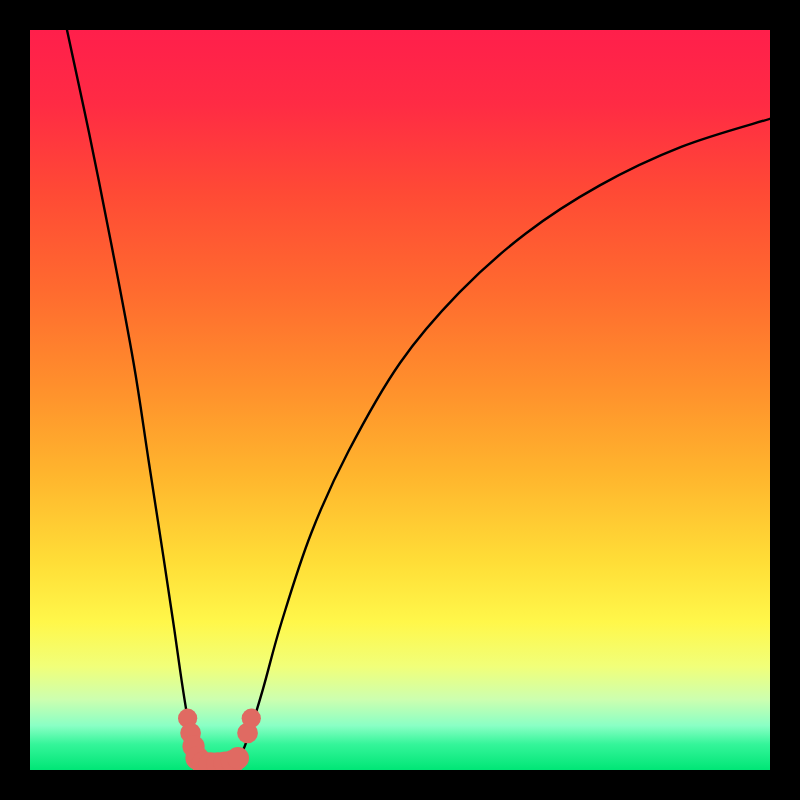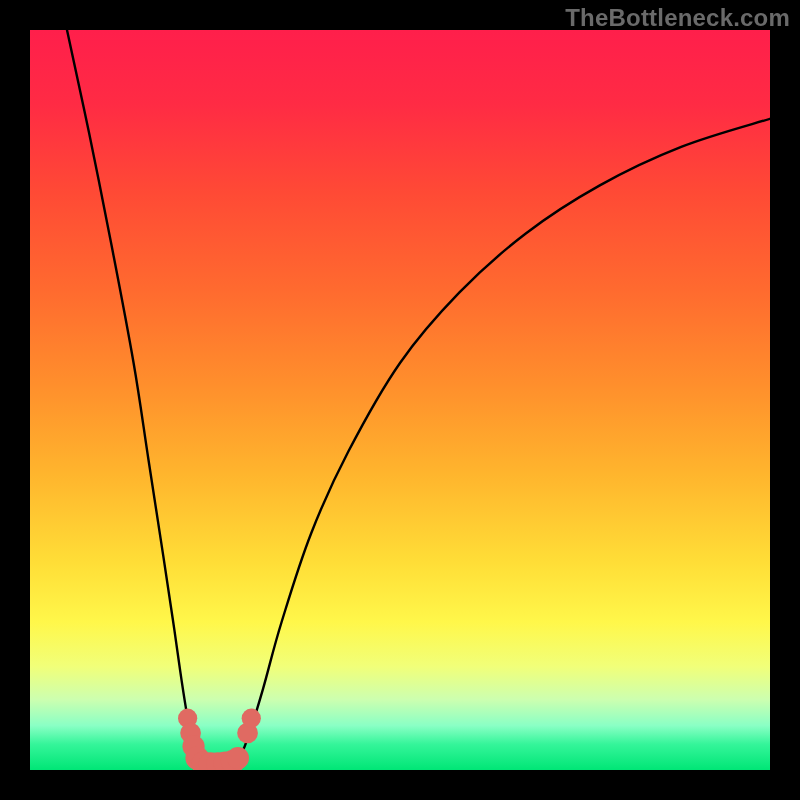--- a/index.html
+++ b/index.html
@@ -94,14 +94,13 @@
           <circle cx="187.96" cy="734.08" r="11.84" fill="#e06a62"></circle>
           <circle cx="195.36" cy="733.34" r="11.84" fill="#e06a62"></circle>
           <circle cx="202.75999999999996" cy="731.86" r="11.84" fill="#e06a62"></circle>
           <circle cx="207.94000000000003" cy="728.16" r="11.1" fill="#e06a62"></circle>
           <circle cx="217.55999999999997" cy="703" r="10.36" fill="#e06a62"></circle>
           <circle cx="221.26" cy="688.2" r="9.620000000000001" fill="#e06a62"></circle>
         </g>
     </svg>
   </div>
 
-  <div class="watermark">TheBottleneck.com</div>
 </div>
 
 </body></html>

